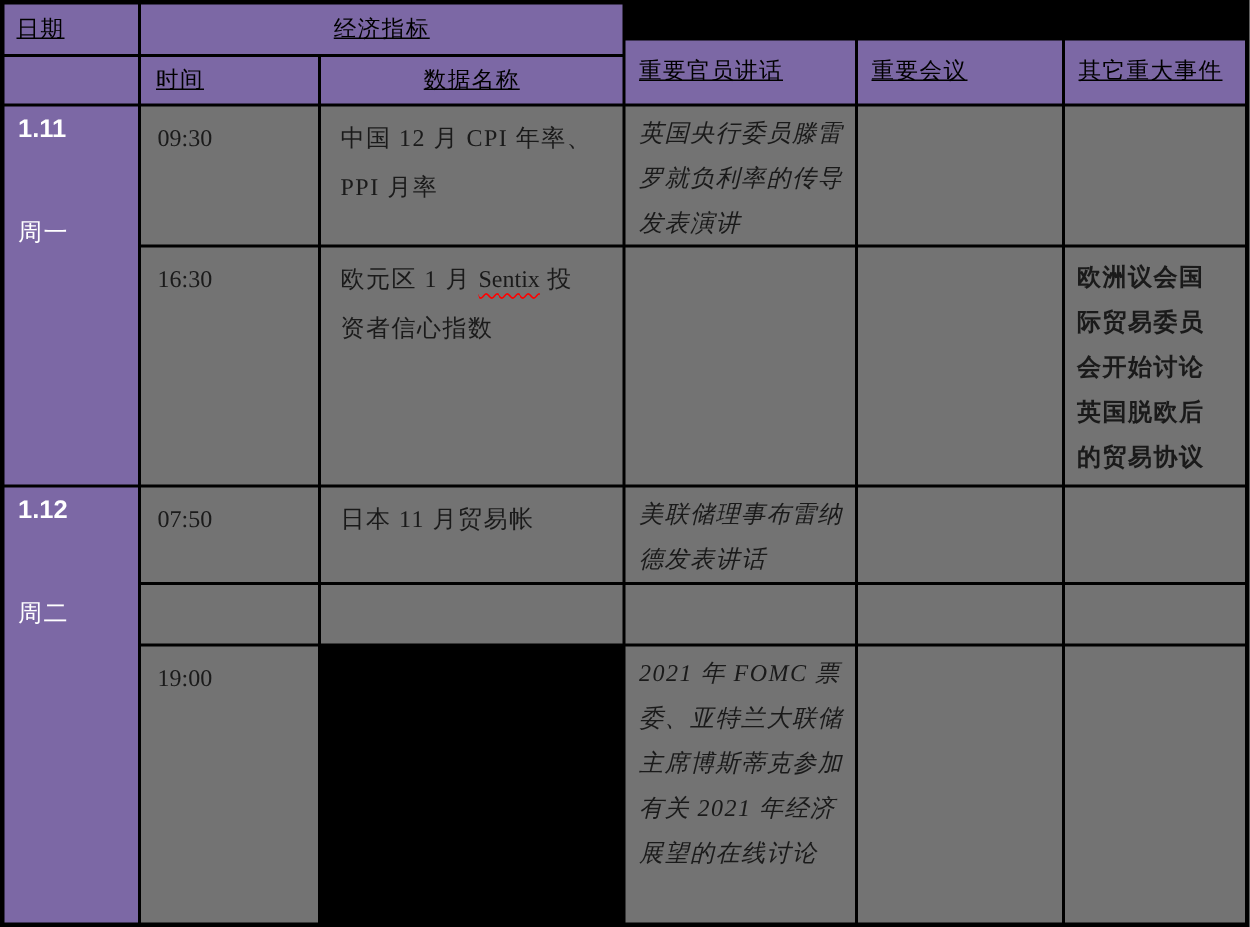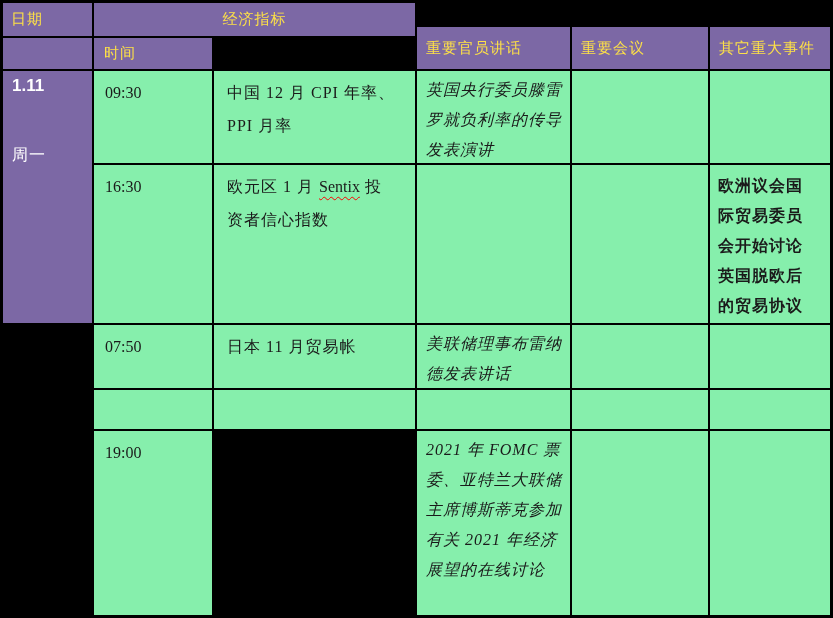--- a/index.html
+++ b/index.html
@@ -5,22 +5,22 @@
   html,body{margin:0;padding:0;background:#fff;}
   .doc{
     width:833px;height:618px;box-sizing:border-box;
     background:#000;padding:3px;
     display:grid;gap:2px;
     grid-template-columns:89px 118px 201px 153px 136px 120px;
     grid-template-rows:33px 31px 92px 158px 63px 39px 184px;
     font-family:"Liberation Serif","DejaVu Serif",serif;
   }
   .cell{box-sizing:border-box;overflow:hidden;position:relative;}
-  .hdr{background:#7C68A5;color:#fde047;font-size:15px;letter-spacing:1px;}
-  .bodycell{background:#86efac;color:#1a1a1a;font-size:16px;letter-spacing:1px;}
+  .hdr{background:#7C68A5;color:#000000;font-size:15px;letter-spacing:1px;text-decoration:underline;}
+  .bodycell{background:#737373;color:#1a1a1a;font-size:16px;letter-spacing:1px;}
   .vcenter{display:flex;align-items:center;}
   .hcenter{display:flex;align-items:center;justify-content:center;text-align:center;}
   .pad-l8{padding-left:8px;}
   .pad-l10{padding-left:10px;}
   .hdr-top{padding:6px 8px 0 9px;line-height:31px;margin-top:24px;}
   .white-bottom::after{
     content:"";position:absolute;left:0;right:0;bottom:-2px;height:2px;background:#fff;z-index:2;
   }
   .datecell{background:#7C68A5;color:#ffffff;padding:5px 4px 0 9px;}
   .date-num{font-family:"Liberation Sans","DejaVu Sans",sans-serif;font-weight:bold;font-size:17px;letter-spacing:0;}
@@ -57,20 +57,23 @@
     <span>重要会议</span>
   </div>
   <div class="cell hdr hdr-top" style="grid-area:1/6/3/7">
     <span>其它重大事件</span>
   </div>
 
   <div class="cell hdr" style="grid-area:2/1/3/2"></div>
   <div class="cell hdr vcenter pad-l10" style="grid-area:2/2/3/3">
     <span>时间</span>
   </div>
+  <div class="cell hdr hcenter" style="grid-area:2/3/3/4">
+    <span>数据名称</span>
+  </div>
 
   <div class="cell datecell" style="grid-area:3/1/5/2">
     <div class="date-num">1.11</div>
     <div class="weekday">周一</div>
   </div>
 
   <div class="cell bodycell timecell" style="grid-area:3/2/4/3">
     <span>09:30</span>
   </div>
   <div class="cell bodycell indcell" style="grid-area:3/3/4/4">
@@ -95,20 +98,24 @@
   <div class="cell bodycell speechcell" style="grid-area:4/4/5/5">
     <span></span>
   </div>
   <div class="cell bodycell" style="grid-area:4/5/5/6">
     <span></span>
   </div>
   <div class="cell bodycell othercell" style="grid-area:4/6/5/7">
     <span>欧洲议会国际贸易委员会开始讨论英国脱欧后的贸易协议</span>
   </div>
 
+  <div class="cell datecell" style="grid-area:5/1/8/2">
+    <div class="date-num">1.12</div>
+    <div class="weekday">周二</div>
+  </div>
 
   <div class="cell bodycell timecell" style="grid-area:5/2/6/3">
     <span>07:50</span>
   </div>
   <div class="cell bodycell indcell" style="grid-area:5/3/6/4">
     <span>日本 11 月贸易帐</span>
   </div>
   <div class="cell bodycell speechcell white-bottom" style="grid-area:5/4/6/5">
     <span>美联储理事布雷纳德发表讲话</span>
   </div>

